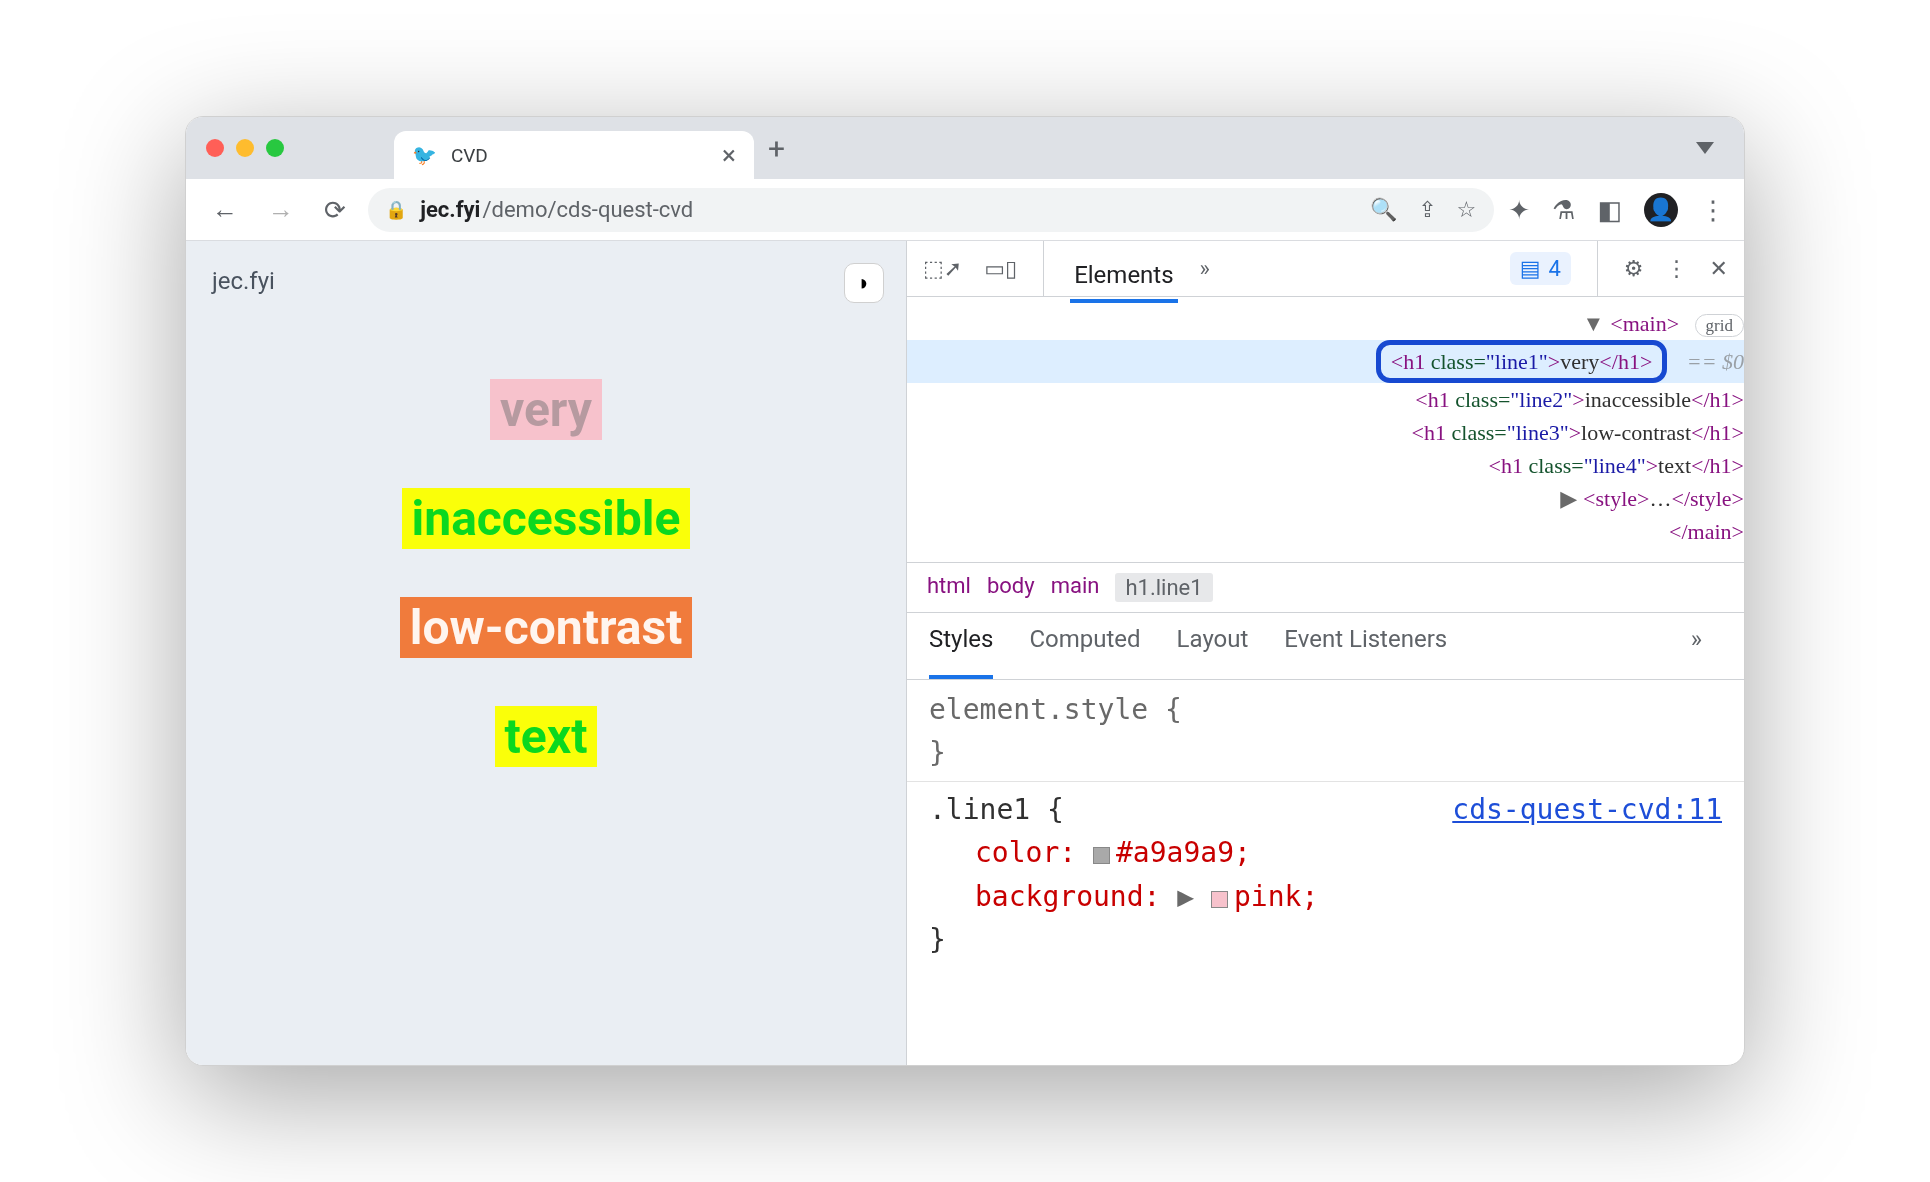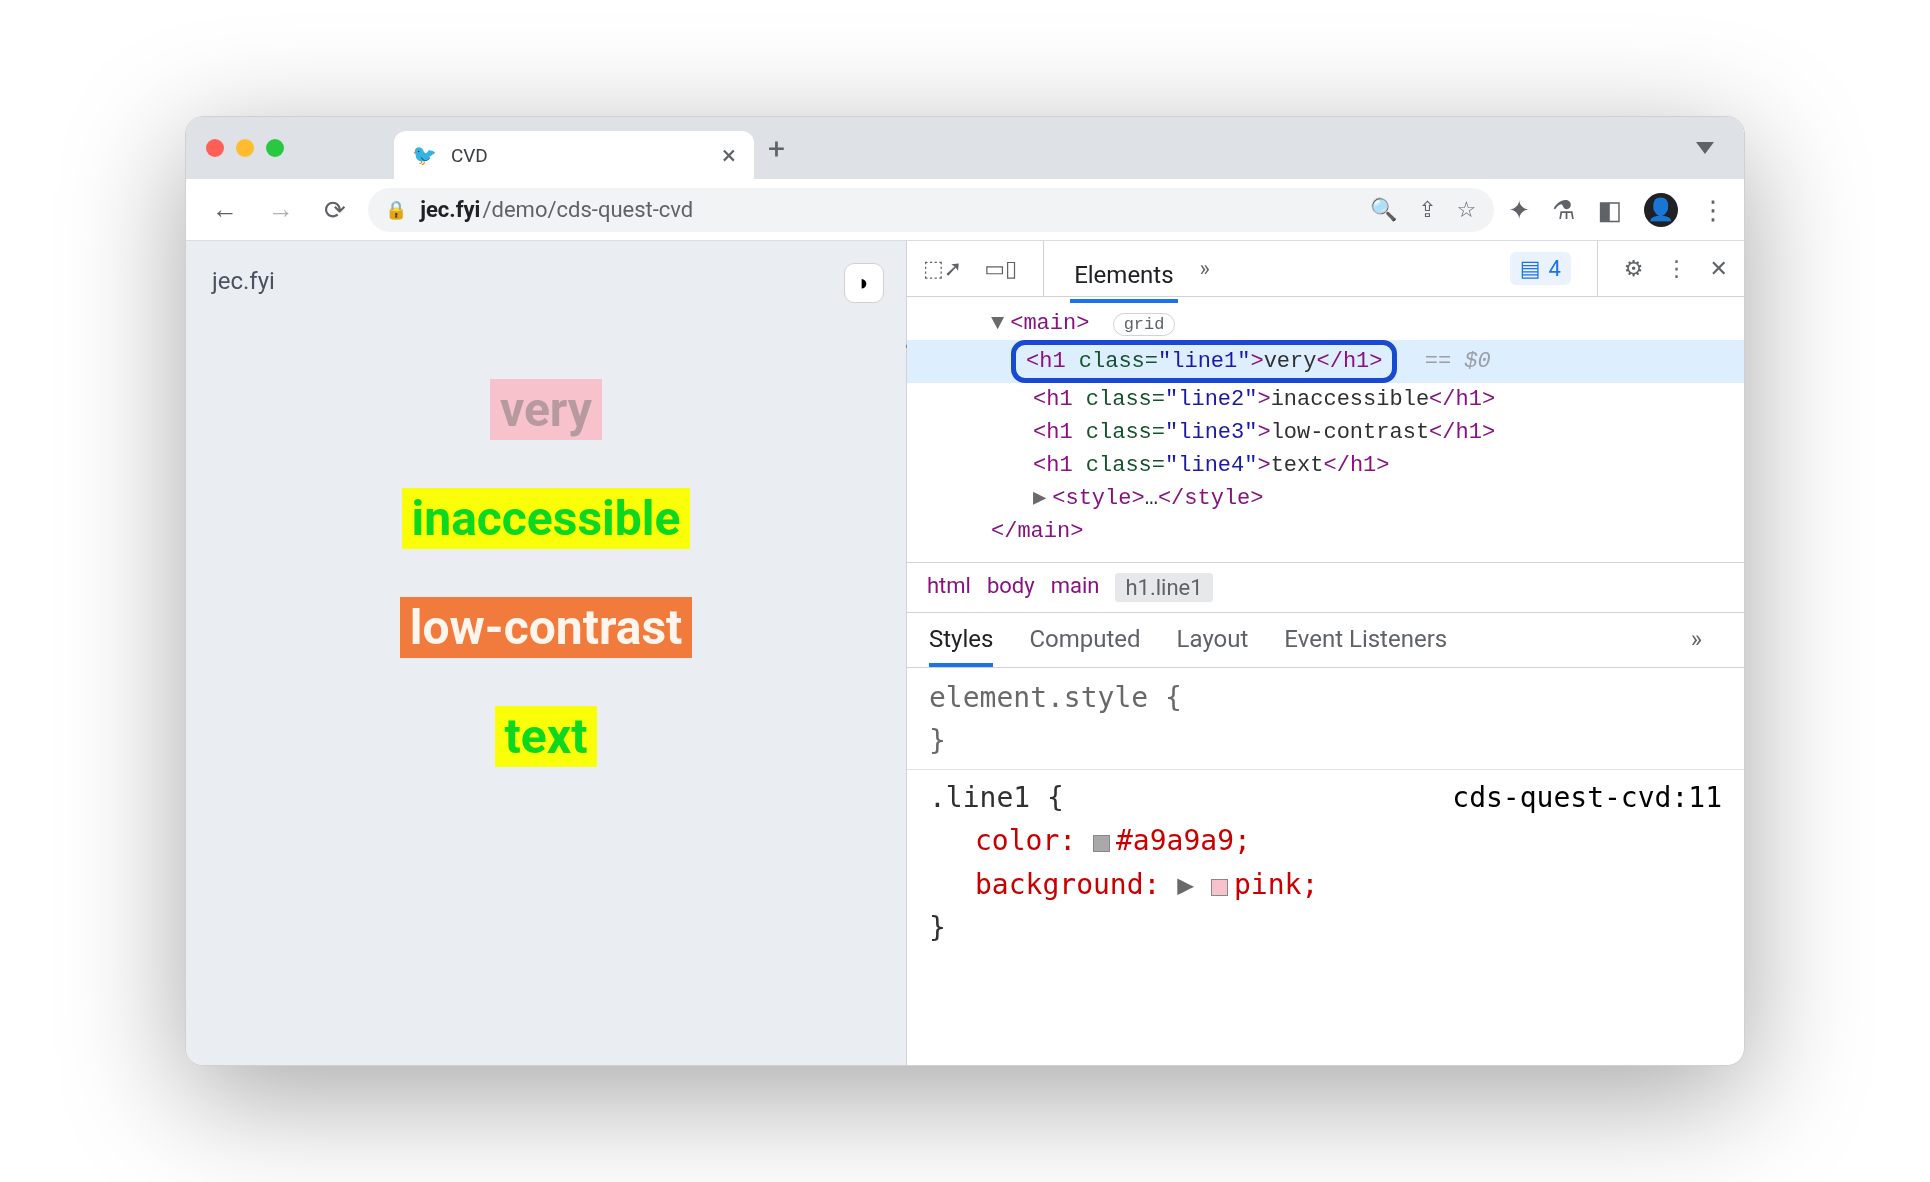--- a/index.html
+++ b/index.html
@@ -76,56 +76,56 @@
 .dt-top{
   height:56px; border-bottom:1px solid #cfd2d6; display:flex; align-items:center;
   padding:0 16px; gap:22px; font-size:22px; color:#5f6368;
 }
 .dt-top .tabname{ color:#202124; font-size:24px; padding:0 4px }
 .dt-top .tabname.active{ border-bottom:4px solid #1a73e8; padding-bottom:10px; margin-top:26px }
 .dt-top .spacer{ flex:1 }
 .issue-badge{ display:flex; align-items:center; gap:8px; background:#eaf2fe;
   border-radius:6px; padding:4px 10px; color:#1a73e8; font-size:22px }
 .dt-elements{
-  font-family: Liberation Mono, monospace; font-size:22px; line-height:1.5;
-  padding:10px 0 14px 22px; border-bottom:1px solid #cfd2d6; position:relative; color:#303030;
+  font-family: Liberation Serif, serif; font-size:22px; line-height:1.5;
+  padding:10px 0 14px 22px; border-bottom:1px solid #cfd2d6; position:relative; color:#303030;text-align:right;
 }
 .tri{ color:#6a6a6a; margin-right:6px }
 .tag{ color:#881280 }
 .attr{ color:#14532d }
 .val{ color:#1a1aa6 }
 .gridchip{ font-family:inherit; font-size:17px; color:#5f6368; background:#fff;
   border:1px solid #cfd2d6; border-radius:12px; padding:1px 10px; margin-left:10px }
 .sel-row{ background:#def; margin-left:-22px; padding-left:22px; position:relative }
 .h-ellipsis{ position:absolute; left:-2px; top:34px; color:#888 }
 .sel-badge{ border:5px solid #1749d1; border-radius:14px; padding:0 10px; display:inline-block}
 .after-sel{ color:#9aa0a6; margin-left:14px; font-style:italic }
 .dollar{ font-style:italic }
 .ind1{ padding-left:62px } .ind2{ padding-left:104px }
 
 .crumbs{ display:flex; gap:16px; padding:10px 20px; font-size:22px; color:#881280;
   border-bottom:1px solid #cfd2d6;}
 .crumbs .sel{ background:#e7e8ea; padding:2px 10px; border-radius:3px; color:#5f6368 }
 
 .subtabs{ display:flex; gap:36px; padding:12px 22px 0; font-size:24px; color:#5f6368;
   border-bottom:1px solid #cfd2d6 }
-.subtabs .active{ color:#202124; border-bottom:4px solid #1a73e8; padding-bottom:10px }
+.subtabs .active{ color:#202124; border-bottom:4px solid #1a73e8; padding-bottom:22px }
 .subtabs .more{ margin-left:auto; padding-right:20px; font-size:24px }
 
 .filterbar{ display:flex; align-items:center; border-bottom:1px solid #cfd2d6;
   font-family:Menlo,Consolas,monospace; font-size:22px; color:#777 }
 .filterbar input{ flex:1; border:none; padding:12px 16px; font:inherit; color:#555; outline:none; min-width:0 }
 .filterbar .tools{ display:flex; gap:22px; padding:0 20px; align-items:center }
 .plus-dot{ position:relative; font-size:26px }
 .plus-dot::after{ content:""; position:absolute; right:-4px; bottom:-2px; width:6px;height:6px;
   border-radius:50%; background:#5f6368 }
 
 .rules{ font-family:Menlo,Consolas,monospace; font-size:28px; padding:8px 22px 16px;
   color:#303030; line-height:1.55 }
-.rules .src{ float:right; color:#000000 }
+.rules .src{ float:right; text-decoration:underline; color:#1d4ed8 }
 .rules .sel0{ color:#696969 }
 .rules .prop{ color:#c80000; padding-left:46px }
 .swatch{ display:inline-block; width:17px; height:17px; border:1px solid #888;
   vertical-align:-2px; margin-right:6px }
 .vsep{ width:1px; align-self:stretch; background:#cfd2d6; margin:0 4px }
 </style>
 </head>
 <body>
 
 <div class="shadow-wrap">

